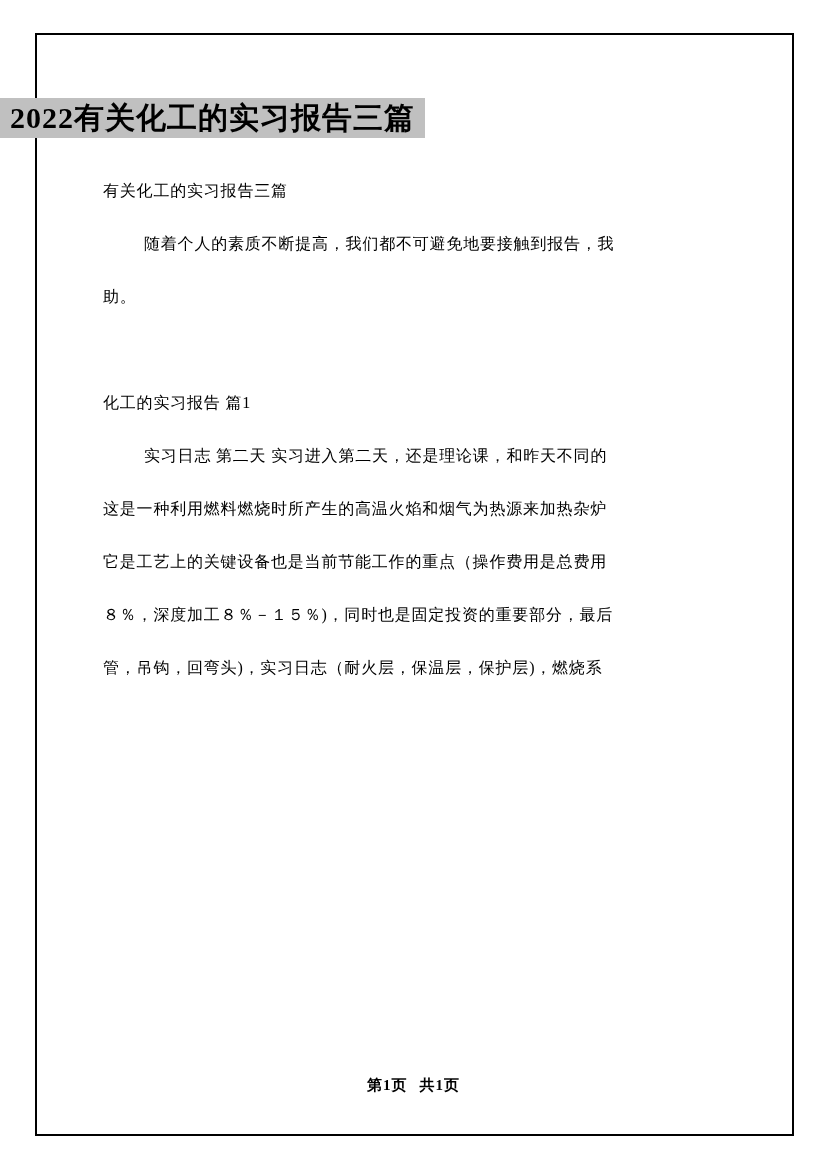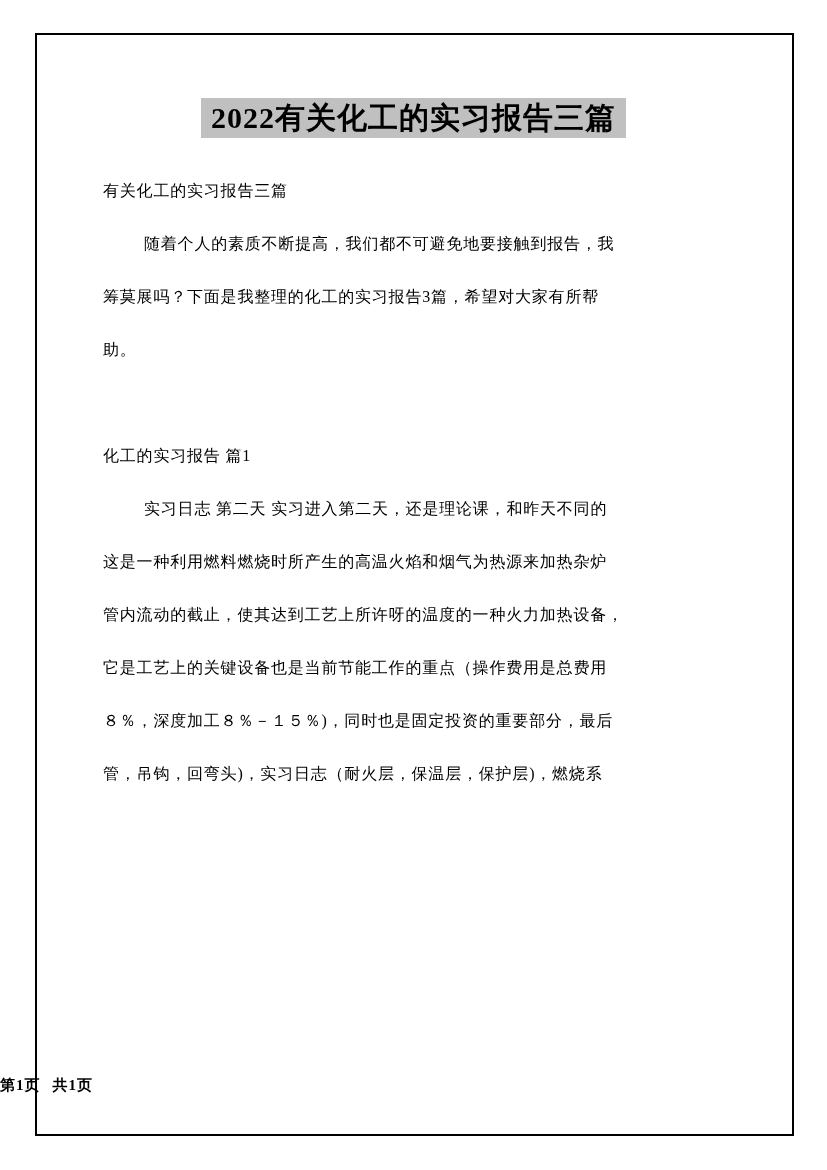--- a/index.html
+++ b/index.html
@@ -23,21 +23,20 @@
     height: 1103px;
     border: 2px solid #000000;
     box-sizing: border-box;
     background: transparent;
   }
   .title-wrap {
     position: absolute;
     left: 0;
     top: 98px;
     width: 827px;
-    text-align: center;
   }
   .title-highlight {
     display: inline-block;
     background: #c0c0c0;
     font-weight: bold;
     font-size: 30px;
     line-height: 40px;
     padding: 0 10px;
     letter-spacing: 1px;
     white-space: nowrap;
@@ -56,21 +55,21 @@
     white-space: nowrap;
   }
   .line.indent {
     padding-left: 41px;
   }
   .footer {
     position: absolute;
     left: 0;
     top: 1074px;
     width: 827px;
-    text-align: left;
+    text-align: center;
     font-size: 15px;
     font-weight: bold;
     line-height: 22px;
     letter-spacing: 1px;
   }
   .footer .page-current {
     margin-right: 12px;
   }
 </style>
 </head>
@@ -78,27 +77,25 @@
 
 <div class="sheet-border"></div>
 
 <div class="title-wrap">
   <span class="title-highlight">2022有关化工的实习报告三篇</span>
 </div>
 
 <div class="doc-lines">
   <div class="line">有关化工的实习报告三篇</div>
   <div class="line indent">随着个人的素质不断提高，我们都不可避免地要接触到报告，我</div>
-  <div class="line">筹莫展吗？下面是我整理的化工的实习报告3篇，希望对大家有所帮</div>
   <div class="line">助。</div>
   <div class="line"></div>
   <div class="line">化工的实习报告 篇1</div>
   <div class="line indent">实习日志 第二天 实习进入第二天，还是理论课，和昨天不同的</div>
   <div class="line">这是一种利用燃料燃烧时所产生的高温火焰和烟气为热源来加热杂炉</div>
-  <div class="line">管内流动的截止，使其达到工艺上所许呀的温度的一种火力加热设备，</div>
   <div class="line">它是工艺上的关键设备也是当前节能工作的重点（操作费用是总费用</div>
   <div class="line">８％，深度加工８％－１５％)，同时也是固定投资的重要部分，最后</div>
   <div class="line">管，吊钩，回弯头)，实习日志（耐火层，保温层，保护层)，燃烧系</div>
 </div>
 
 <div class="footer">
   <span class="page-current">第1页</span><span>共1页</span>
 </div>
 
 </body></html>

